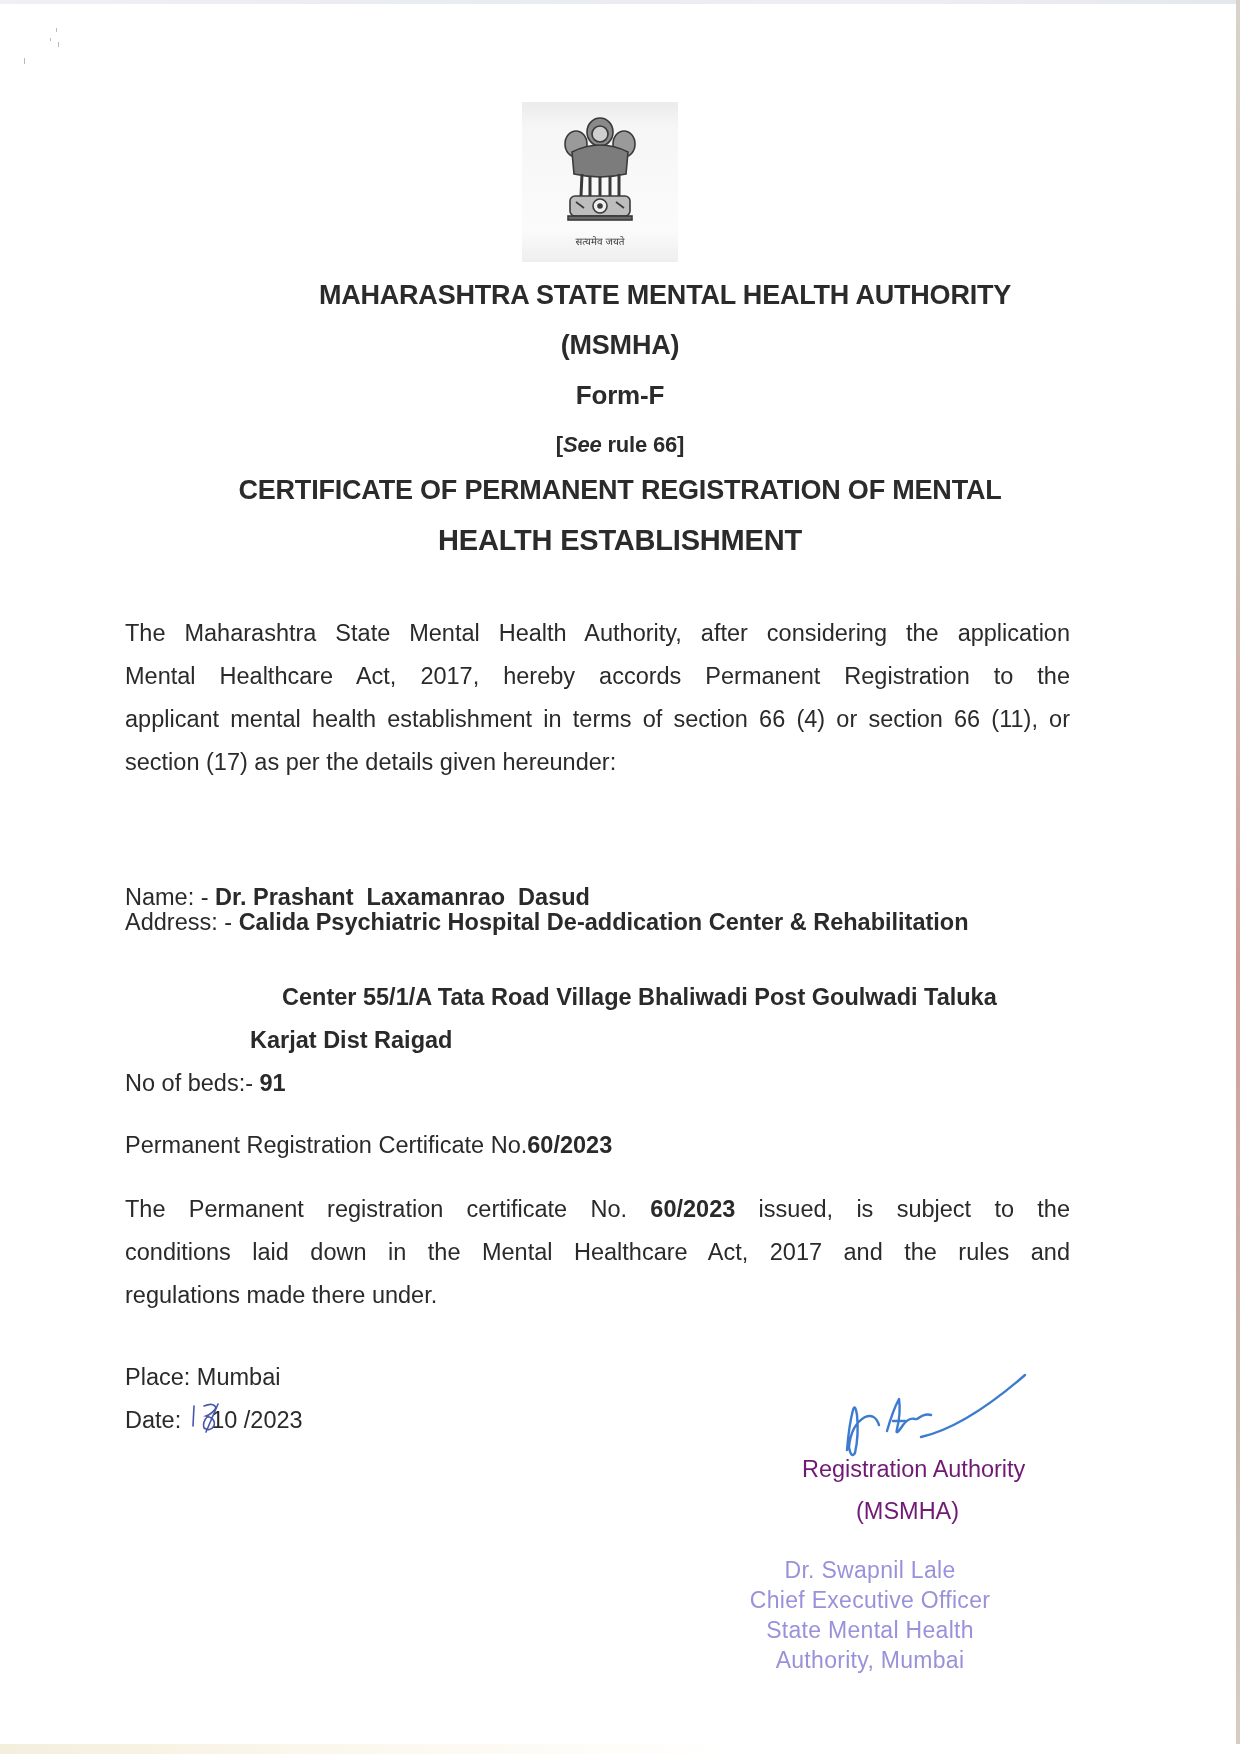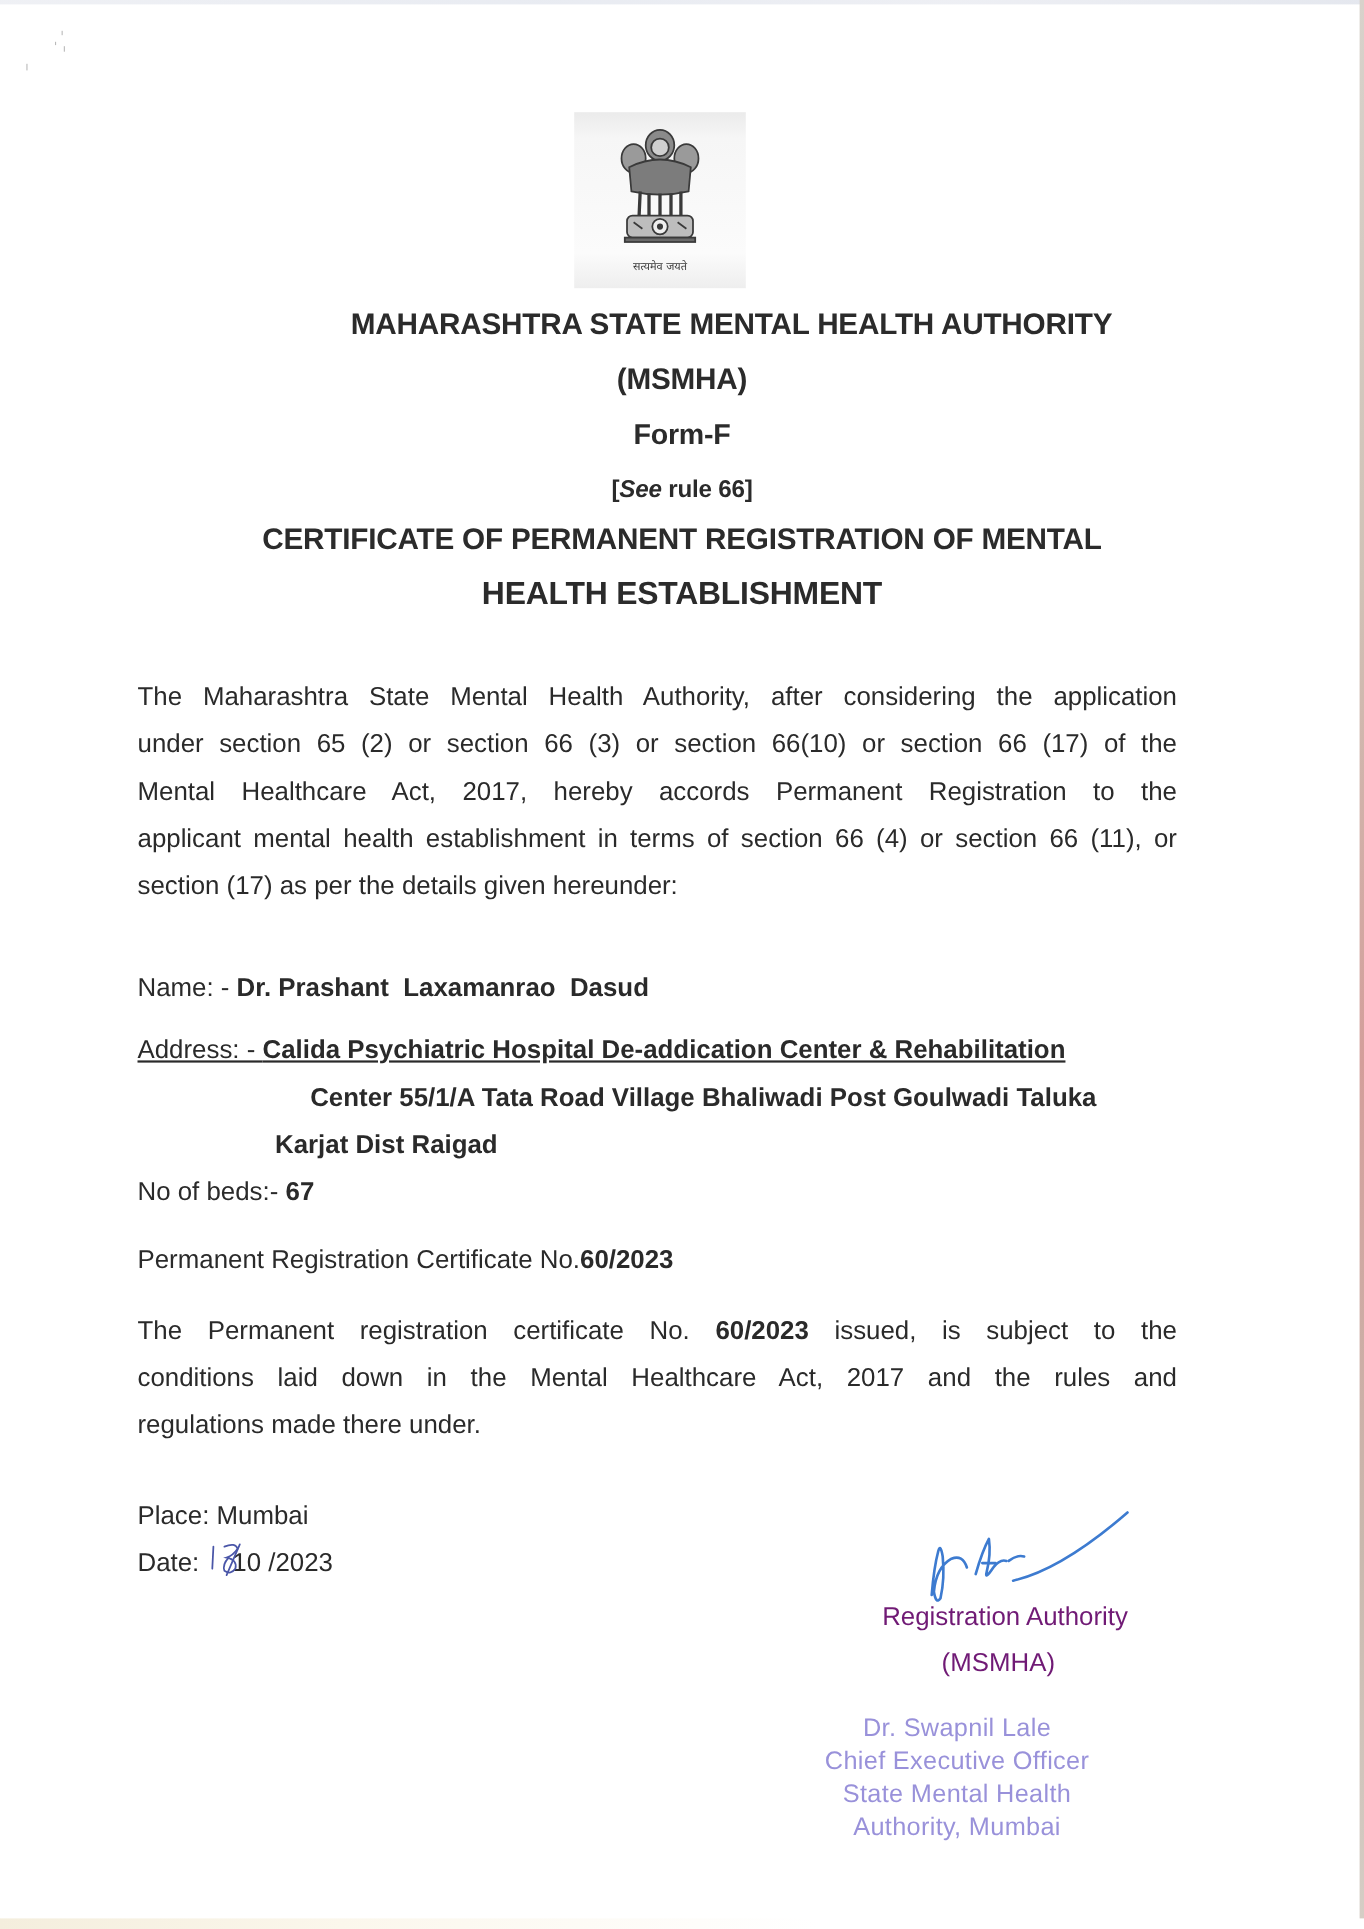--- a/index.html
+++ b/index.html
@@ -52,21 +52,21 @@
     text-align: justify; color: #2a2a2a;
   }
   .para .line { display: block; text-align: justify; text-align-last: justify; height: 43px; }
   .para .line.last { text-align-last: left; }
   .p1 { top: 612px; }
   .p2 { top: 1188px; }
   b.val { font-weight: bold; color: #2a2a2a; }
 
   .field { position: absolute; left: 125px; font-size: 23.5px; color: #2a2a2a; white-space: nowrap; }
   .f-name { top: 884px; }
-  .f-addr { top: 941px; text-decoration: underline; }
+  .f-addr { top: 909px; }
   .f-addr2 { top: 984px; left: 250px; font-weight: bold; margin-left: 32px; }
   .f-addr3 { top: 1027px; left: 250px; font-weight: bold; }
   .f-beds { top: 1070px; }
   .f-cert { top: 1132px; }
   .f-place { top: 1364px; }
   .f-date { top: 1407px; }
 
   .hand-date { position: absolute; left: 190px; top: 1398px; }
 
   .signature { position: absolute; left: 835px; top: 1355px; }
@@ -119,31 +119,30 @@
 
 <div class="center-line h-title">MAHARASHTRA STATE MENTAL HEALTH AUTHORITY</div>
 <div class="center-line h-abbr">(MSMHA)</div>
 <div class="center-line h-form">Form-F</div>
 <div class="center-line h-rule"><span>[</span><i>See</i><span> rule 66]</span></div>
 <div class="center-line h-cert1">CERTIFICATE OF PERMANENT REGISTRATION OF MENTAL</div>
 <div class="center-line h-cert2">HEALTH ESTABLISHMENT</div>
 
 <div class="para p1">
   <span class="line">The Maharashtra State Mental Health Authority, after considering the application</span>
-  <span class="line">under section 65 (2) or section 66 (3) or section 66(10) or section 66 (17) of the</span>
   <span class="line">Mental Healthcare Act, 2017, hereby accords Permanent Registration to the</span>
   <span class="line">applicant mental health establishment in terms of section 66 (4) or section 66 (11), or</span>
   <span class="line last">section (17) as per the details given hereunder:</span>
 </div>
 
 <div class="field f-name"><span>Name: - </span><b class="val" style="white-space:pre">Dr. Prashant  Laxamanrao  Dasud</b></div>
 <div class="field f-addr"><span>Address: - </span><b class="val">Calida Psychiatric Hospital De-addication Center &amp; Rehabilitation</b></div>
 <div class="field f-addr2">Center 55/1/A Tata Road Village Bhaliwadi Post Goulwadi Taluka</div>
 <div class="field f-addr3">Karjat Dist Raigad</div>
-<div class="field f-beds"><span>No of beds:- </span><b class="val">67</b></div>
+<div class="field f-beds"><span>No of beds:- </span><b class="val">91</b></div>
 <div class="field f-cert"><span>Permanent Registration Certificate No.</span><b class="val">60/2023</b></div>
 
 <div class="para p2">
   <span class="line"><span>The Permanent registration certificate No. </span><b class="val">60/2023</b><span> issued, is subject to the</span></span>
   <span class="line">conditions laid down in the Mental Healthcare Act, 2017 and the rules and</span>
   <span class="line last">regulations made there under.</span>
 </div>
 
 <div class="field f-place"><span>Place: </span><span>Mumbai</span></div>
 <div class="field f-date"><span>Date:</span><span style="display:inline-block;width:30px"></span><span>10 /2023</span></div>

